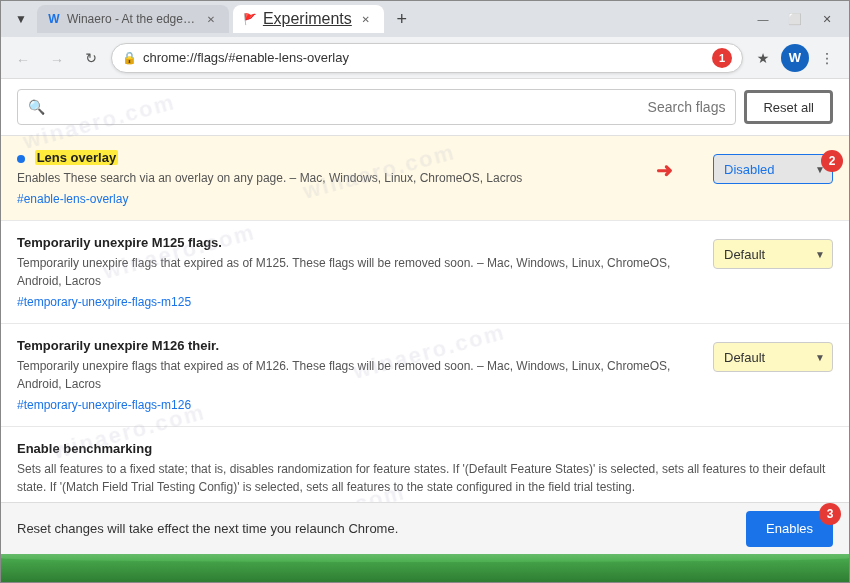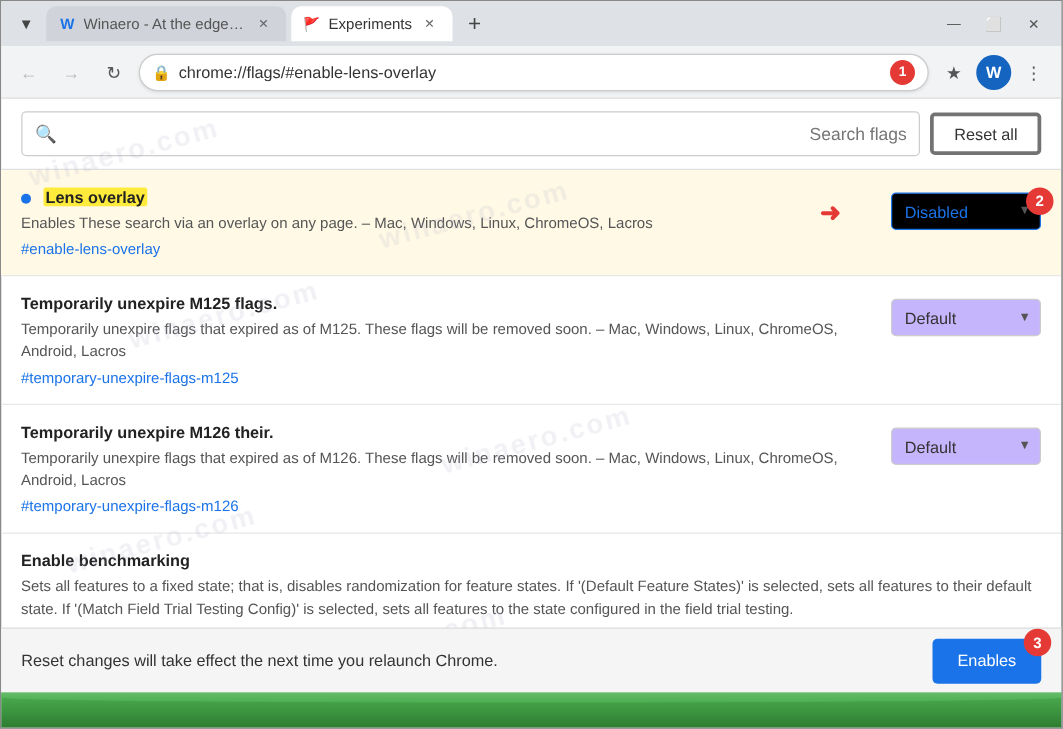--- a/index.html
+++ b/index.html
@@ -325,31 +325,31 @@
       display: flex;
       align-items: flex-start;
       padding-top: 4px;
       position: relative;
     }
     .flag-select {
       height: 30px;
       padding: 0 28px 0 10px;
       border: 1px solid #ccc;
       border-radius: 4px;
-      background: #c4b5fd;
+      background: #fef9c3;
       font-size: 13px;
       color: #333;
       cursor: pointer;
       appearance: none;
       -webkit-appearance: none;
       min-width: 120px;
     }
     .flag-select.disabled-select {
       border-color: #1a73e8;
-      background: #000000;
+      background: #e5e5e5;
       color: #1a73e8;
       font-weight: 500;
     }
     .select-arrow {
       position: absolute;
       right: 8px;
       top: 50%;
       transform: translateY(-50%);
       font-size: 10px;
       color: #555;
@@ -467,21 +467,21 @@
       <button class="tab-btn">▼</button>
 
       <div class="tab inactive">
         <span class="tab-favicon" style="color:#1a73e8;font-weight:bold;font-size:12px;">W</span>
         <span style="max-width:130px;overflow:hidden;text-overflow:ellipsis;white-space:nowrap;font-size:12px;">Winaero - At the edge of t</span>
         <span class="tab-close">✕</span>
       </div>
 
       <div class="tab active">
         <span class="tab-favicon">🚩</span>
-        <span style="font-size:12px;">Experiments</span>
+        <span style="font-size:16px;text-decoration:underline;">Experiments</span>
         <span class="tab-close">✕</span>
       </div>
       <button class="new-tab-btn">+</button>
     </div>
     <div class="titlebar-spacer"></div>
     <div class="window-controls">
       <button class="win-btn">—</button>
       <button class="win-btn">⬜</button>
       <button class="win-btn close">✕</button>
     </div>

